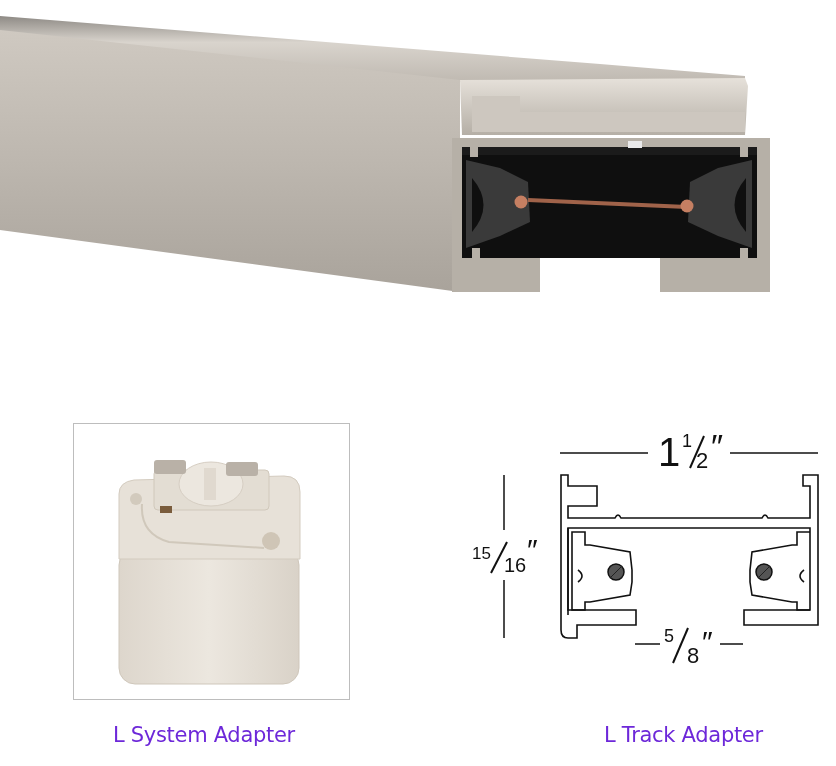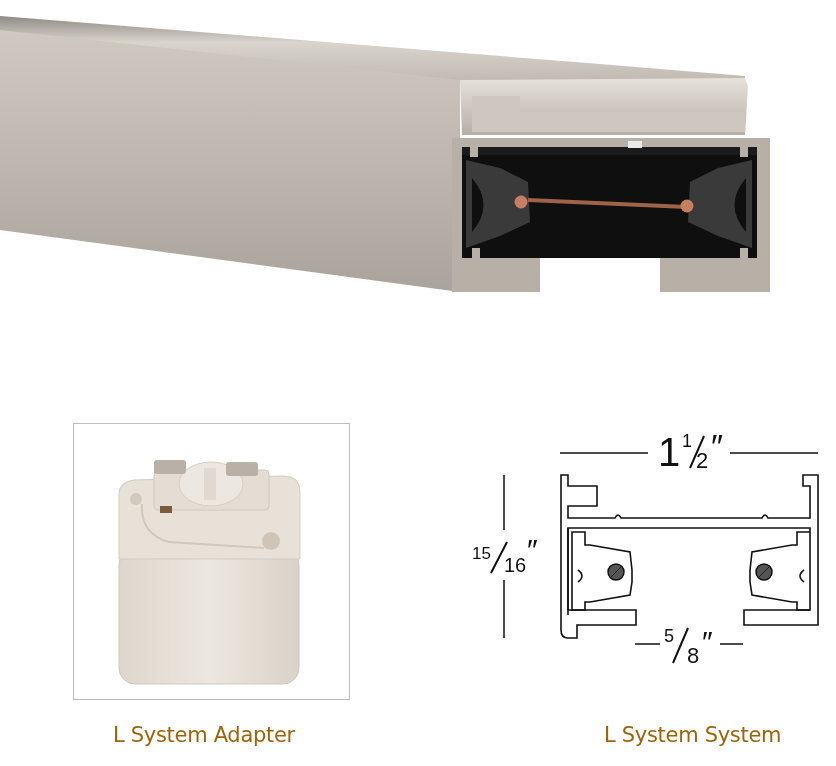--- a/index.html
+++ b/index.html
@@ -1,21 +1,21 @@
 <!DOCTYPE html>
 <html><head>
 <meta charset="utf-8">
 <style>
   html, body { margin:0; padding:0; background:#ffffff; }
   body { width:836px; height:766px; position:relative; overflow:hidden; font-family:"Liberation Sans", sans-serif; }
   .abs { position:absolute; }
   #hero { left:0; top:0; width:836px; height:300px; }
   #adapter-frame { left:73px; top:423px; width:277px; height:277px; border:1px solid #bdbdbd; box-sizing:border-box; background:#fff; }
   #profile { left:460px; top:420px; width:376px; height:250px; }
-  .caption { font-family:"DejaVu Sans", sans-serif; font-size:21px; color:#a16207; letter-spacing:-0.3px; white-space:nowrap;text-align:center; }
+  .caption { font-family:"DejaVu Sans", sans-serif; font-size:21px; color:#6d28d9; letter-spacing:-0.3px; white-space:nowrap;text-align:center; }
   #cap-adapter { left:113px; top:723px; }
   #cap-track { left:604px; top:723px; }
   .dim { font-family:"Liberation Sans", sans-serif; fill:#111; }
 </style>
 </head>
 <body>
 
 <div id="hero" class="abs">
   <svg width="836" height="300" viewBox="0 0 836 300" xmlns="http://www.w3.org/2000/svg">
     <defs>
@@ -136,13 +136,13 @@
       <line x1="150" y1="158" x2="162" y2="146" stroke="#222" stroke-width="1"></line>
     </g>
     <g>
       <circle cx="304" cy="152" r="8" fill="#555" stroke="#111" stroke-width="1.5"></circle>
       <line x1="298" y1="158" x2="310" y2="146" stroke="#222" stroke-width="1"></line>
     </g>
   </svg>
 </div>
 
 <div id="cap-adapter" class="abs caption">L System Adapter</div>
-<div id="cap-track" class="abs caption">L System System</div>
+<div id="cap-track" class="abs caption">L Track Adapter</div>
 
 </body></html>

